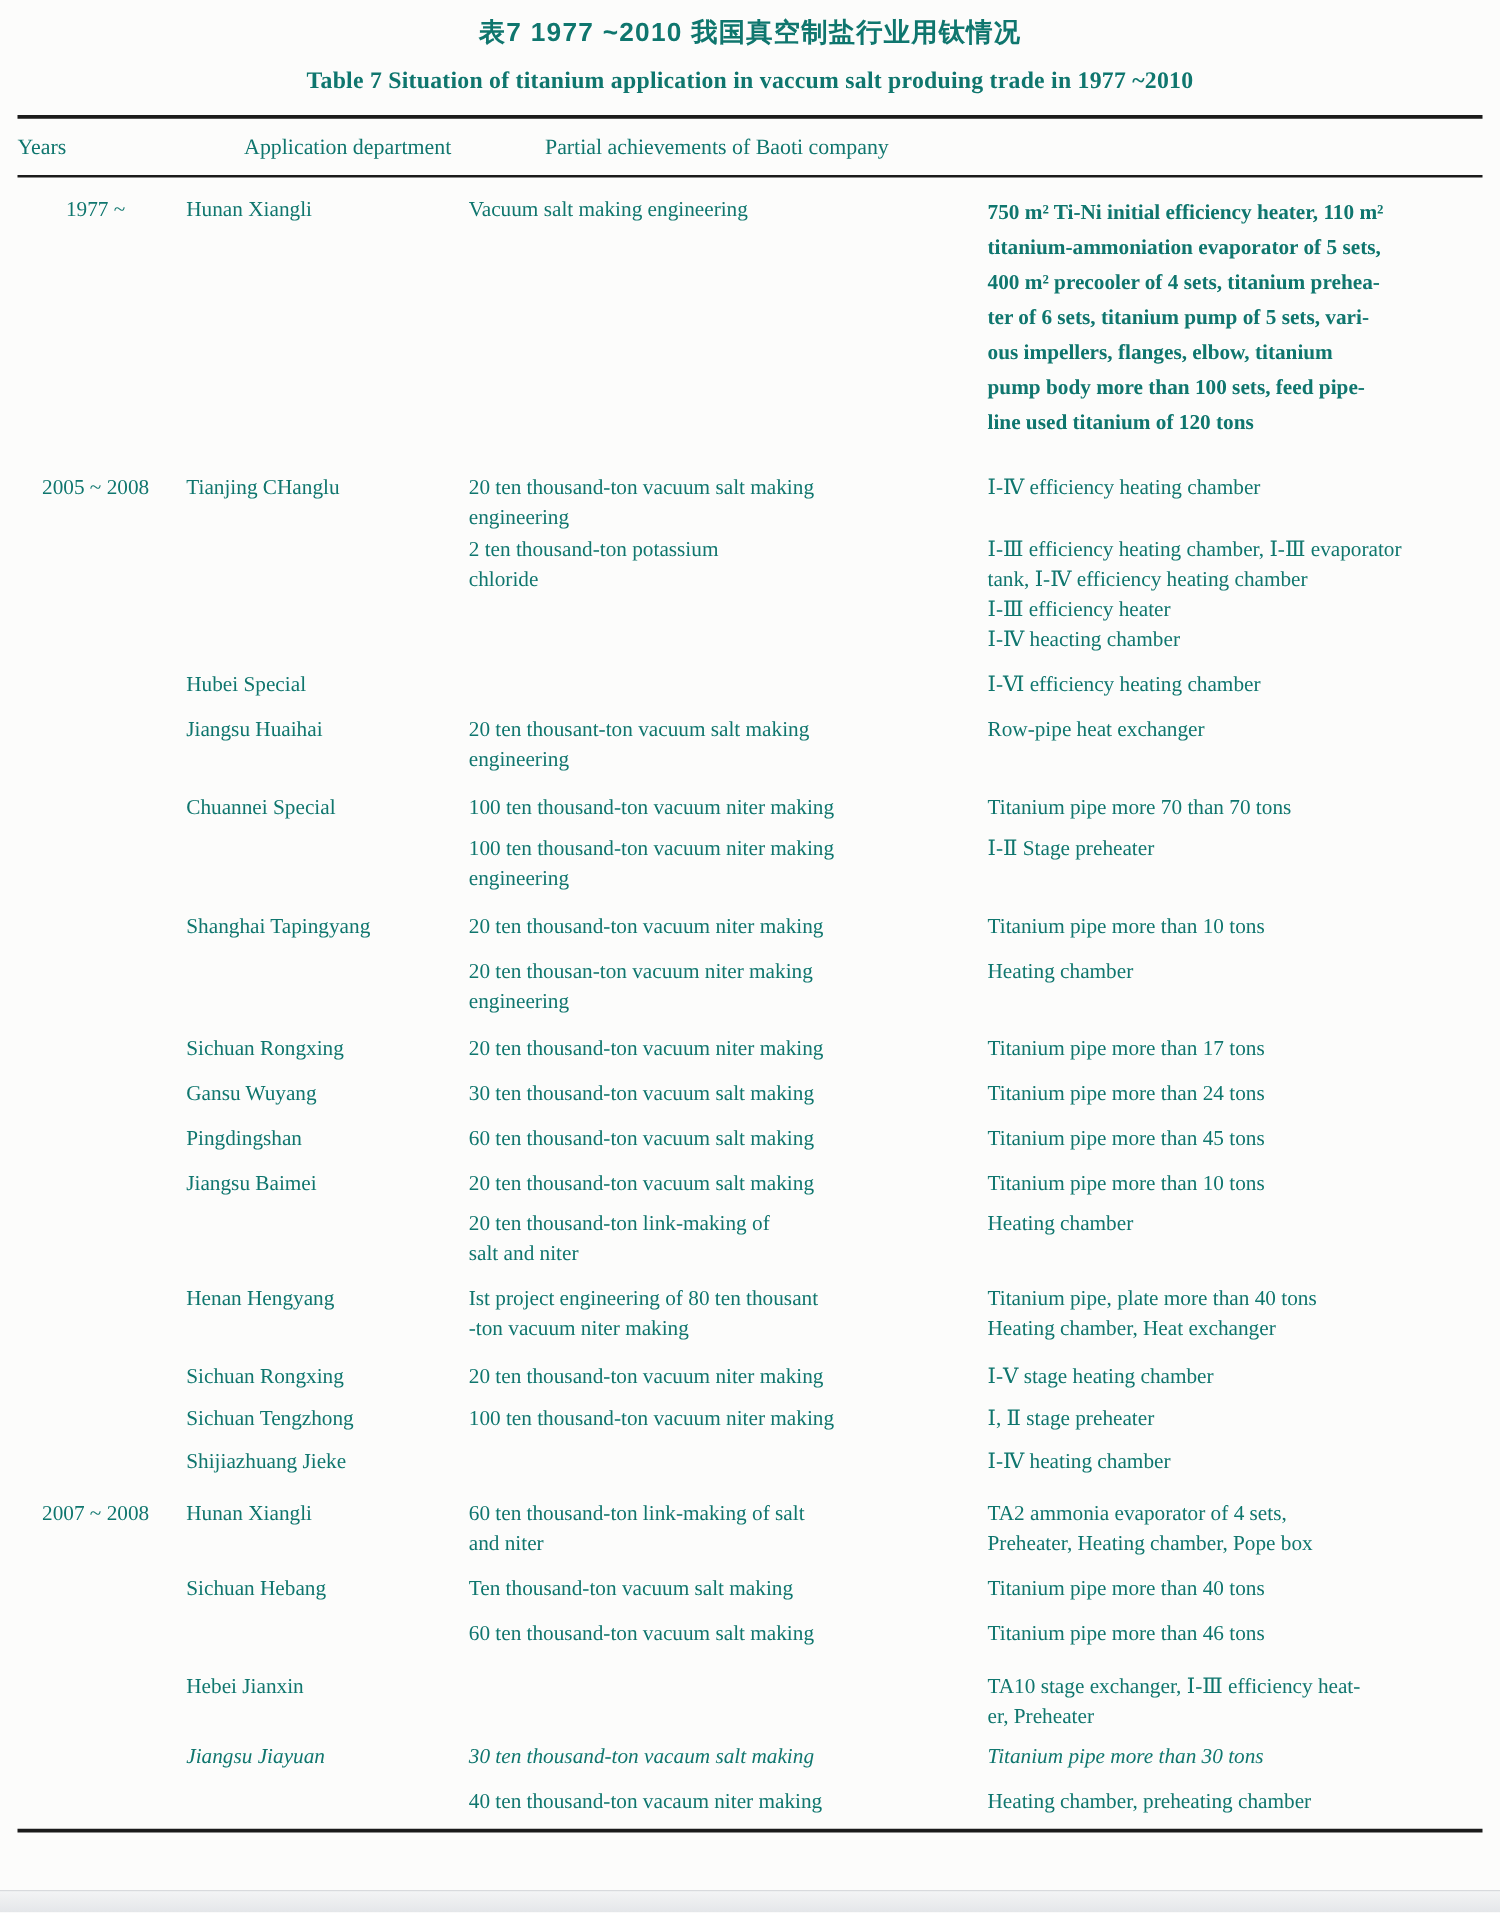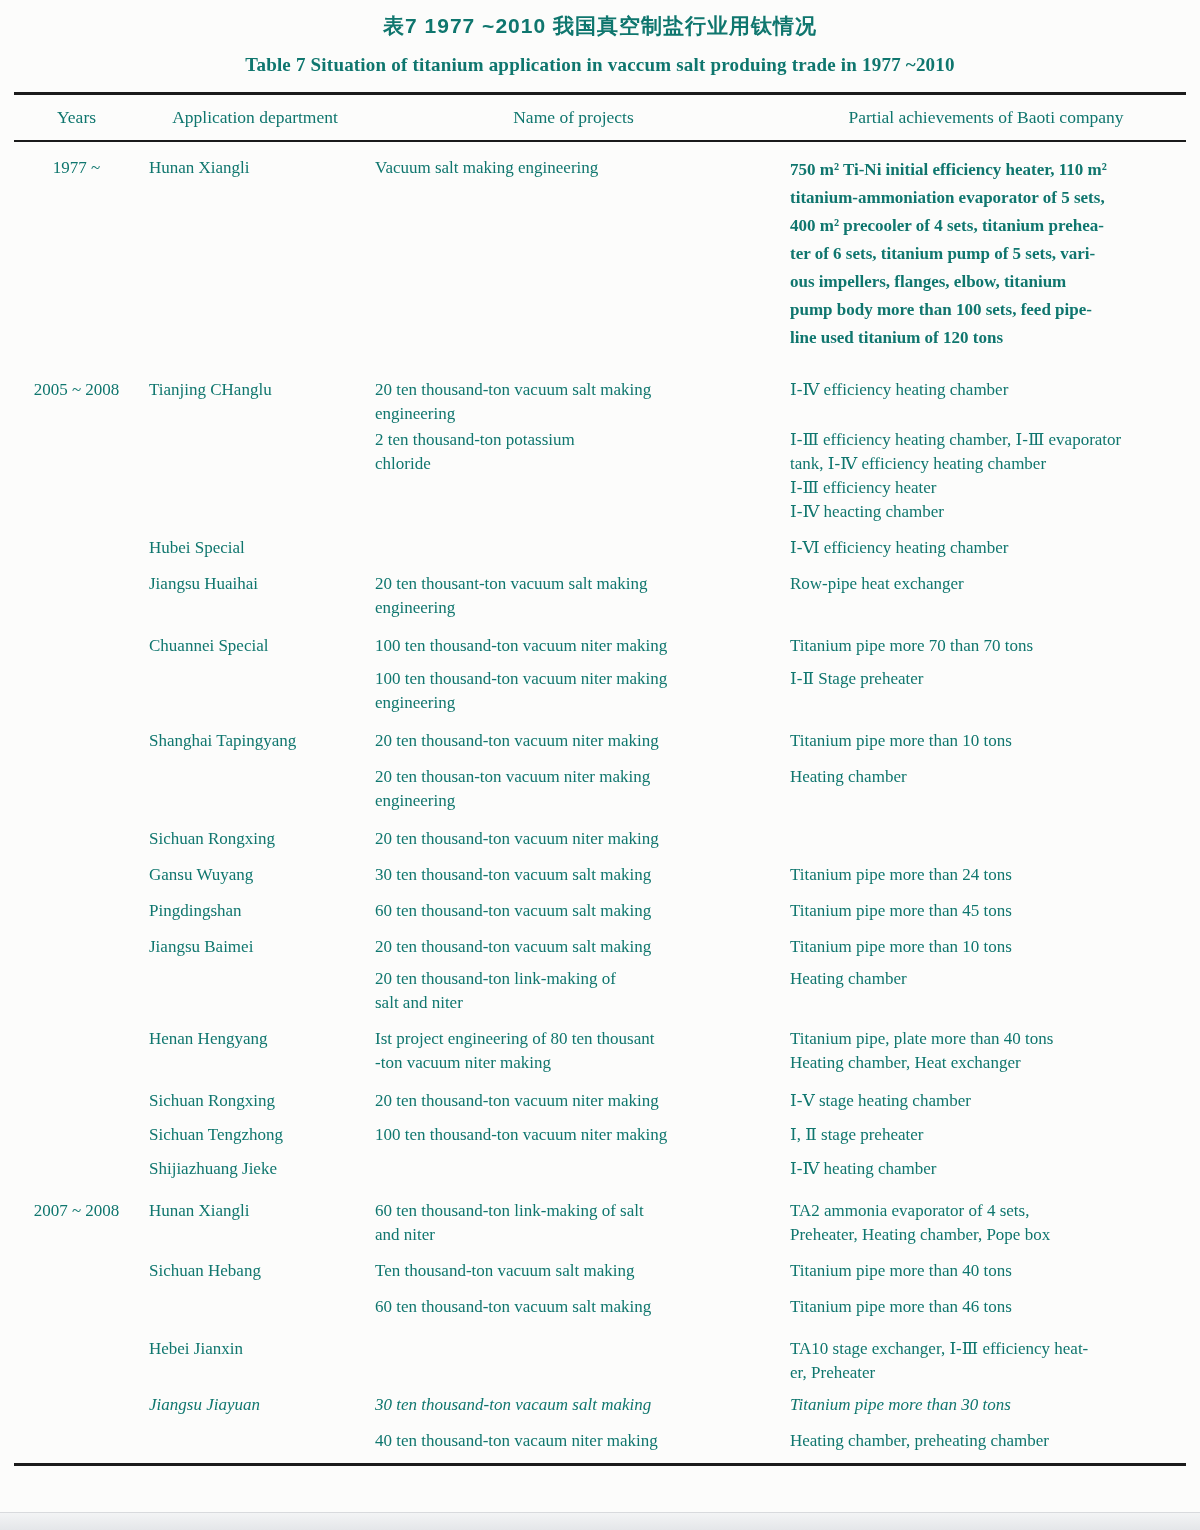--- a/index.html
+++ b/index.html
@@ -26,22 +26,22 @@
   .rule-top    { border-top:3px solid #1b1b1b; }
   .rule-mid    { border-top:2.5px solid #1b1b1b; }
   .rule-bottom { border-top:3px solid #1b1b1b; }
   .grid-row {
     display:grid;
     grid-template-columns:125px 222px 425px 1fr;
     align-items:start;
   }
   .header-row { padding:11px 0 12px 0; font-size:17.5px; }
   .header-row .h { line-height:22px; }
-  .h-years { text-align:center; }
-  .h-dept  { text-align:center; padding-left:10px; }
+  .h-years { text-align:left; }
+  .h-dept  { text-align:right; padding-left:10px; }
   .h-proj  { text-align:center; }
   .h-ach   { text-align:center; }
   .tbody { padding-top:14px; }
   .row { }
   .cell {
     font-size:17px; line-height:24px;
     white-space:pre-line;
   }
   .years { text-align:center; }
   .dept  { padding-left:10px; }
@@ -64,21 +64,20 @@
     <div class="caption-zh">表7  1977 ~2010 我国真空制盐行业用钛情况</div>
     <div class="caption-en">Table 7   Situation of titanium application in vaccum salt produing trade in 1977 ~2010</div>
   </div>
 
   <div class="table-wrap">
     <div class="rule-top"></div>
 
     <div class="grid-row header-row">
       <div class="h h-years">Years</div>
       <div class="h h-dept">Application department</div>
-      <div class="h h-proj">Name of projects</div>
       <div class="h h-ach">Partial achievements of Baoti company</div>
     </div>
 
     <div class="rule-mid"></div>
 
     <div class="tbody">
 
       <div class="grid-row row" style="margin-bottom:26px">
         <div class="cell years">1977 ~</div>
         <div class="cell dept">Hunan Xiangli</div>
@@ -153,20 +152,21 @@
         <div class="cell dept"></div>
         <div class="cell proj">20 ten thousan-ton vacuum niter making
 engineering</div>
         <div class="cell ach">Heating chamber</div>
       </div>
 
       <div class="grid-row row" style="margin-bottom:12px">
         <div class="cell years"></div>
         <div class="cell dept">Sichuan Rongxing</div>
         <div class="cell proj">20 ten thousand-ton vacuum niter making</div>
+        <div class="cell ach">Titanium pipe more than 17 tons</div>
       </div>
 
       <div class="grid-row row" style="margin-bottom:12px">
         <div class="cell years"></div>
         <div class="cell dept">Gansu Wuyang</div>
         <div class="cell proj">30 ten thousand-ton vacuum salt making</div>
         <div class="cell ach">Titanium pipe more than 24 tons</div>
       </div>
 
       <div class="grid-row row" style="margin-bottom:12px">

